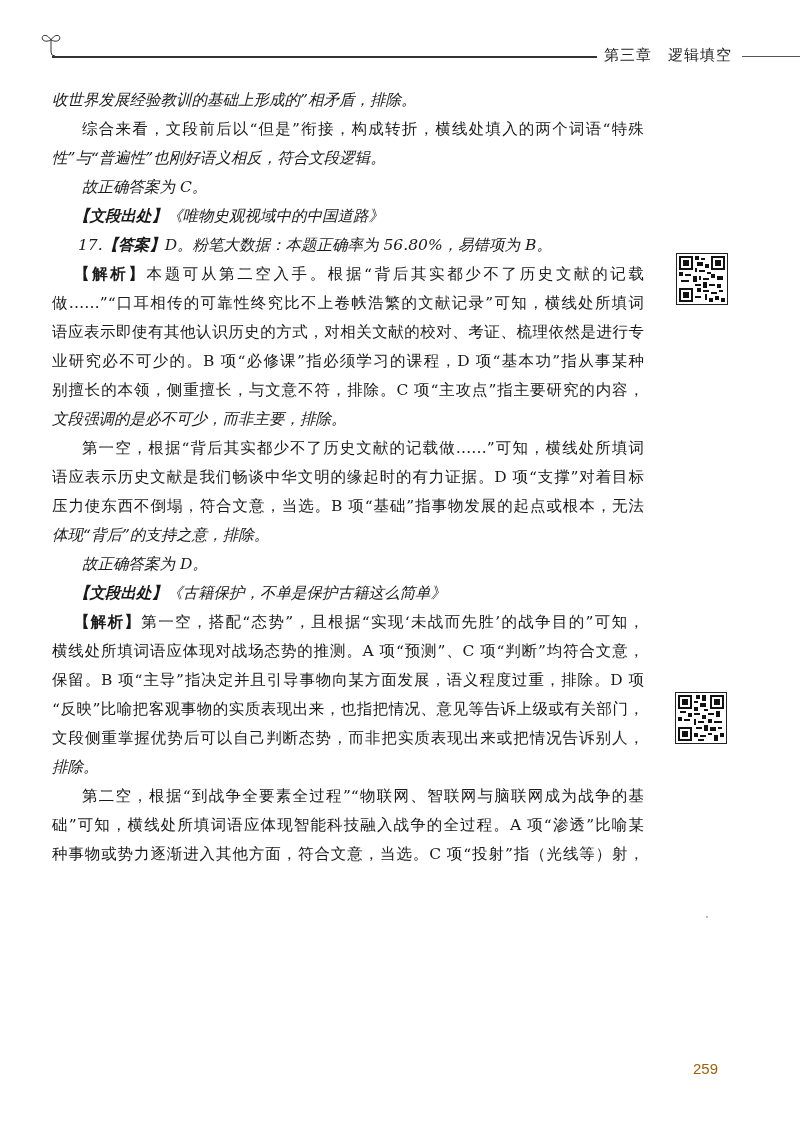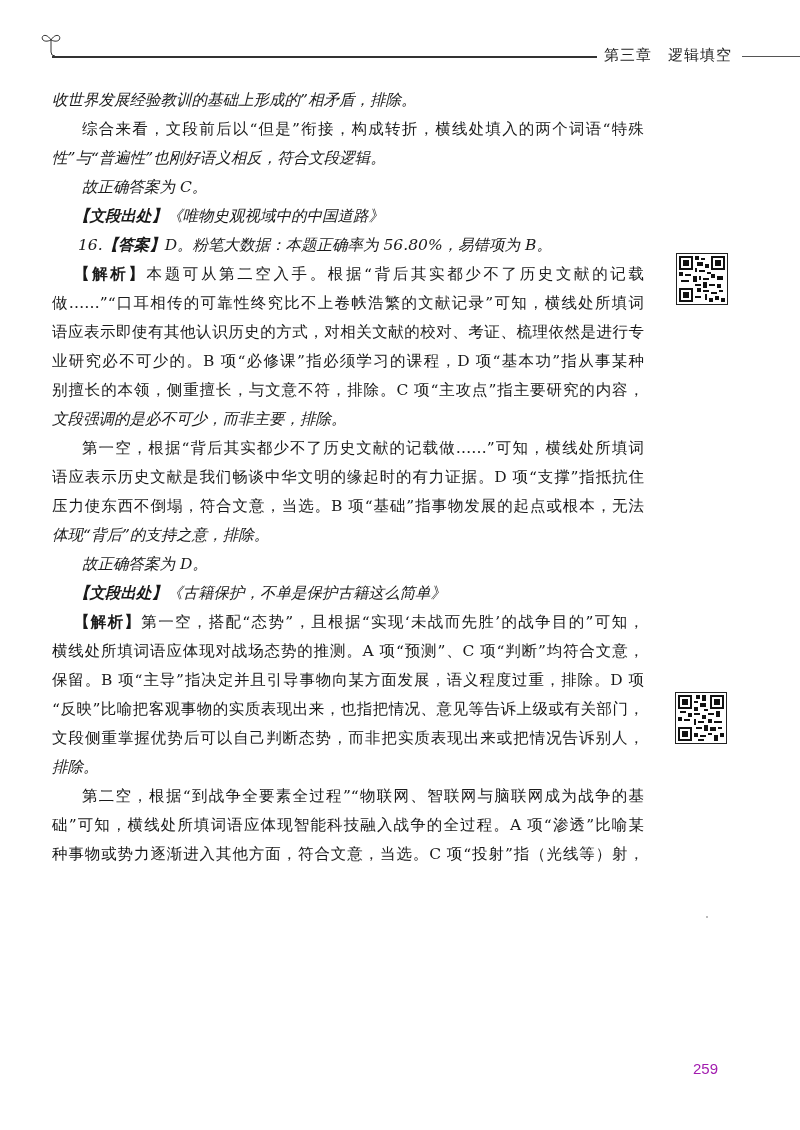--- a/index.html
+++ b/index.html
@@ -29,21 +29,21 @@
   .indent { padding-left: 30px; }
   .bracket-label {
     font-family: "DejaVu Sans", "Liberation Sans", sans-serif; font-weight: bold;
   }
   .qr {
     position: absolute; width: 50px; height: 50px; border: 1.5px solid #222;
     background: #fff;
   }
   .page-number {
     position: absolute; left: 693px; top: 1060px; font-size: 15px;
-    font-family: "Liberation Sans", sans-serif; color: #a21caf;
+    font-family: "Liberation Sans", sans-serif; color: #a16207;
   }
   .vdot { position: absolute; width: 2px; height: 2px; background: #bbb; }
 </style>
 </head>
 <body>
 
 <div class="header">
   <svg class="leaf" viewBox="0 0 22 26">
     <path d="M11 10 C6 2, 0 6, 3 10 C5 12, 9 11, 11 10 Z" fill="none" stroke="#333" stroke-width="1"></path>
     <path d="M11 10 C16 2, 22 6, 19 10 C17 12, 13 11, 11 10 Z" fill="none" stroke="#333" stroke-width="1"></path>
@@ -60,33 +60,33 @@
 
   <div class="line last">收世界发展经验教训的基础上形成的”相矛盾，排除。</div>
   <div class="line indent">综合来看，文段前后以“但是”衔接，构成转折，横线处填入的两个词语“特殊</div>
   <div class="line last">性”与“普遍性”也刚好语义相反，符合文段逻辑。</div>
   <div class="line indent last">故正确答案为 C。</div>
   <div class="line last" style="padding-left:22px">
     <span class="bracket-label">【文段出处】</span><span>《唯物史观视域中的中国道路》</span>
   </div>
 
   <div class="line last" style="padding-left:26px">
-    <span>16.</span><span class="bracket-label">【答案】</span><span>D。粉笔大数据：本题正确率为 56.80%，易错项为 B。</span>
+    <span>17.</span><span class="bracket-label">【答案】</span><span>D。粉笔大数据：本题正确率为 56.80%，易错项为 B。</span>
   </div>
   <div class="line" style="padding-left:22px">
     <span class="bracket-label">【解析】</span><span>本题可从第二空入手。根据“背后其实都少不了历史文献的记载</span>
   </div>
   <div class="line">做……”“口耳相传的可靠性终究比不上卷帙浩繁的文献记录”可知，横线处所填词</div>
   <div class="line">语应表示即使有其他认识历史的方式，对相关文献的校对、考证、梳理依然是进行专</div>
   <div class="line">业研究必不可少的。B 项“必修课”指必须学习的课程，D 项“基本功”指从事某种</div>
   <div class="line">别擅长的本领，侧重擅长，与文意不符，排除。C 项“主攻点”指主要研究的内容，</div>
   <div class="line last">文段强调的是必不可少，而非主要，排除。</div>
 
   <div class="line indent">第一空，根据“背后其实都少不了历史文献的记载做……”可知，横线处所填词</div>
-  <div class="line">语应表示历史文献是我们畅谈中华文明的缘起时的有力证据。D 项“支撑”指抵抗住</div>
+  <div class="line">语应表示历史文献是我们畅谈中华文明的缘起时的有力证据。D 项“支撑”对着目标</div>
   <div class="line">压力使东西不倒塌，符合文意，当选。B 项“基础”指事物发展的起点或根本，无法</div>
   <div class="line last">体现“背后”的支持之意，排除。</div>
   <div class="line indent last">故正确答案为 D。</div>
   <div class="line last" style="padding-left:22px">
     <span class="bracket-label">【文段出处】</span><span>《古籍保护，不单是保护古籍这么简单》</span>
   </div>
 
   <div class="line" style="padding-left:22px">
     <span class="bracket-label">【解析】</span><span>第一空，搭配“态势”，且根据“实现‘未战而先胜’的战争目的”可知，</span>
   </div>

